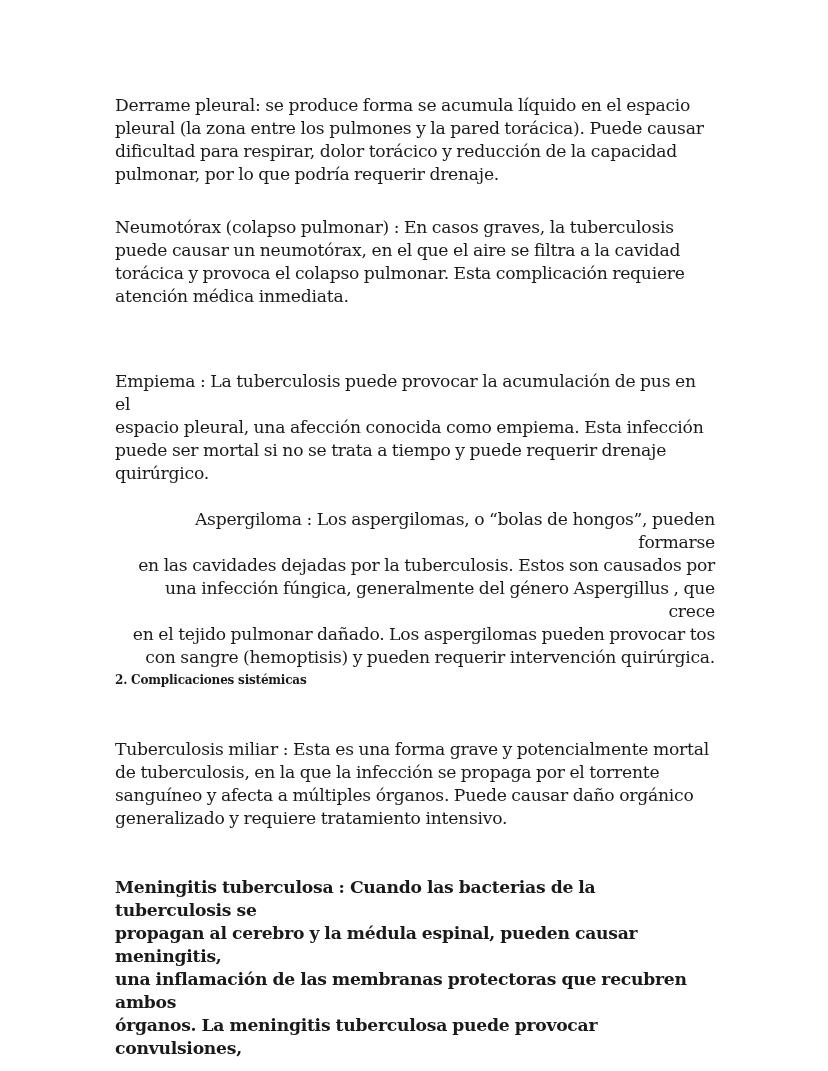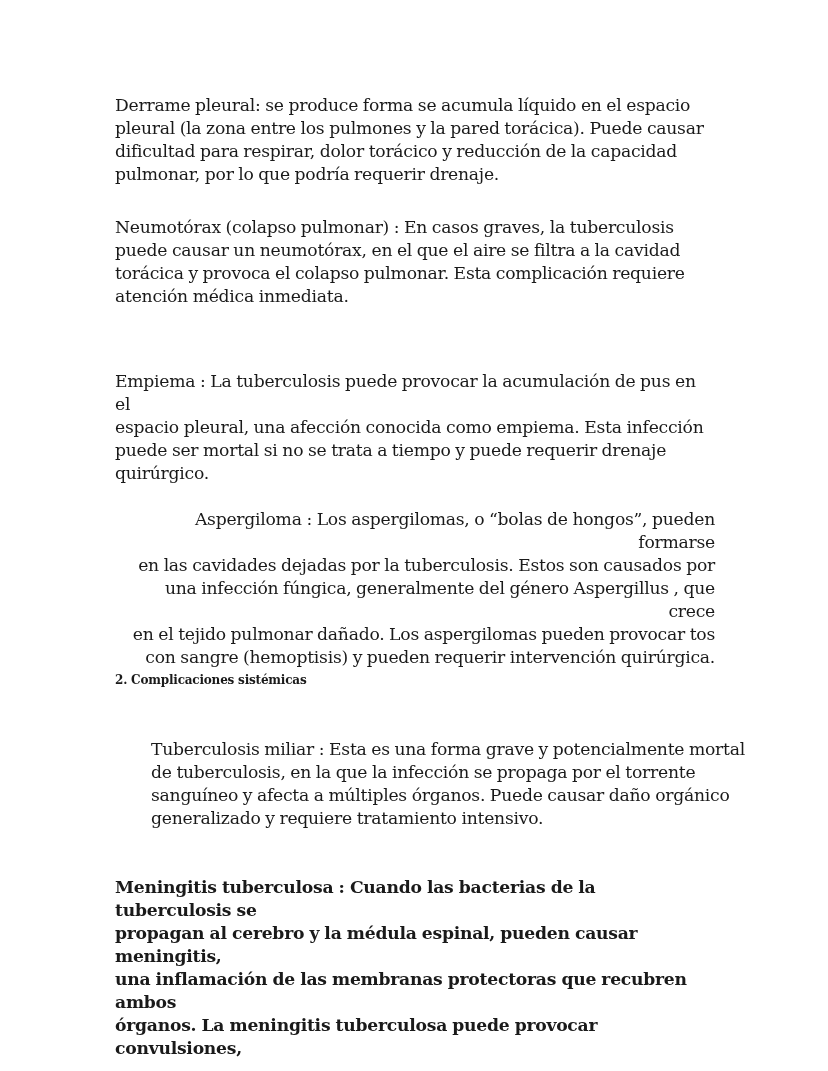--- a/index.html
+++ b/index.html
@@ -58,21 +58,21 @@
   <p class="para" style="top:276px;">Empiema : La tuberculosis puede provocar la acumulación de pus en el
 espacio pleural, una afección conocida como empiema. Esta infección
 puede ser mortal si no se trata a tiempo y puede requerir drenaje
 quirúrgico.</p>
   <p class="para" style="top:414px;text-align:right;">Aspergiloma : Los aspergilomas, o “bolas de hongos”, pueden formarse
 en las cavidades dejadas por la tuberculosis. Estos son causados por
 una infección fúngica, generalmente del género Aspergillus , que crece
 en el tejido pulmonar dañado. Los aspergilomas pueden provocar tos
 con sangre (hemoptisis) y pueden requerir intervención quirúrgica.</p>
   <h2 class="heading" style="top:575px;">2. Complicaciones sistémicas</h2>
-  <p class="para" style="top:644px;margin-left:36px;">Tuberculosis miliar : Esta es una forma grave y potencialmente mortal
+  <p class="para" style="top:644px;">Tuberculosis miliar : Esta es una forma grave y potencialmente mortal
 de tuberculosis, en la que la infección se propaga por el torrente
 sanguíneo y afecta a múltiples órganos. Puede causar daño orgánico
 generalizado y requiere tratamiento intensivo.</p>
   <p class="para" style="top:782px;font-weight:bold;">Meningitis tuberculosa : Cuando las bacterias de la tuberculosis se
 propagan al cerebro y la médula espinal, pueden causar meningitis,
 una inflamación de las membranas protectoras que recubren ambos
 órganos. La meningitis tuberculosa puede provocar convulsiones,</p>
 </div>
 
 </body></html>

